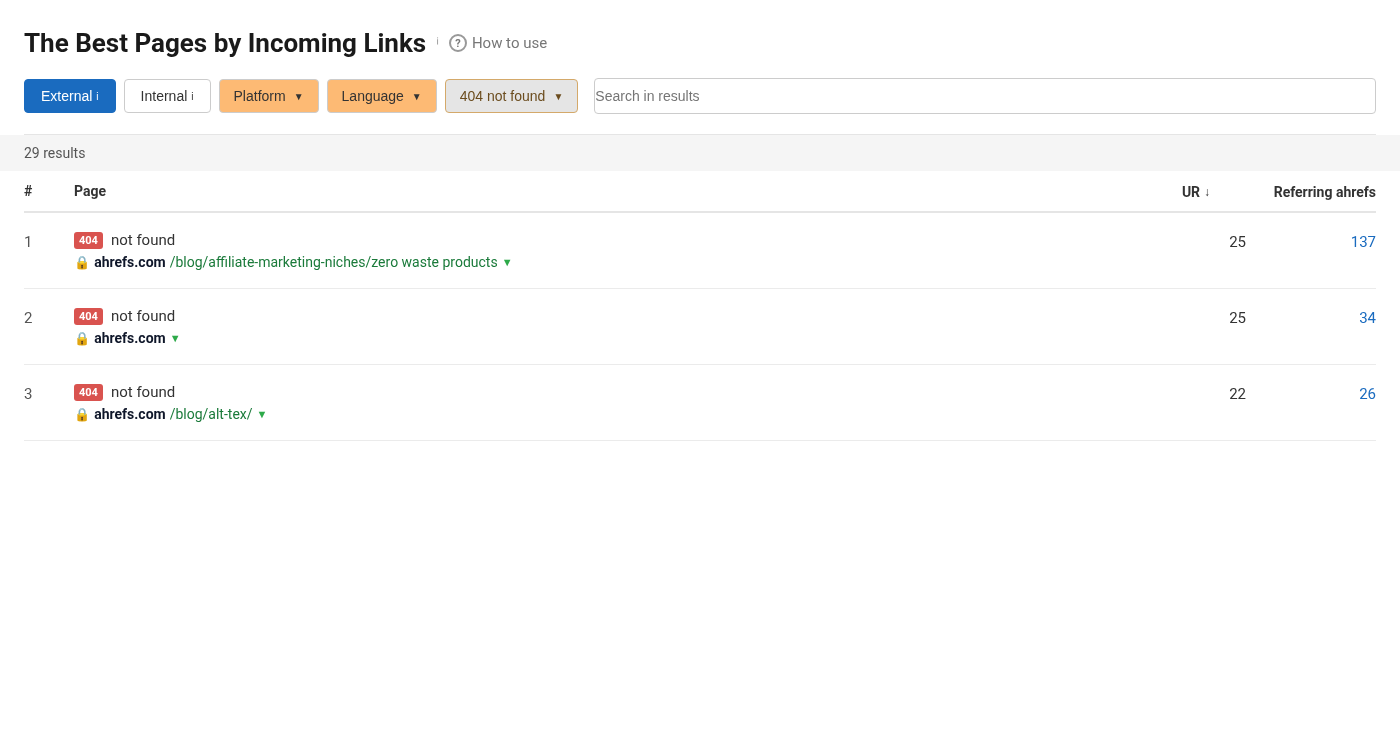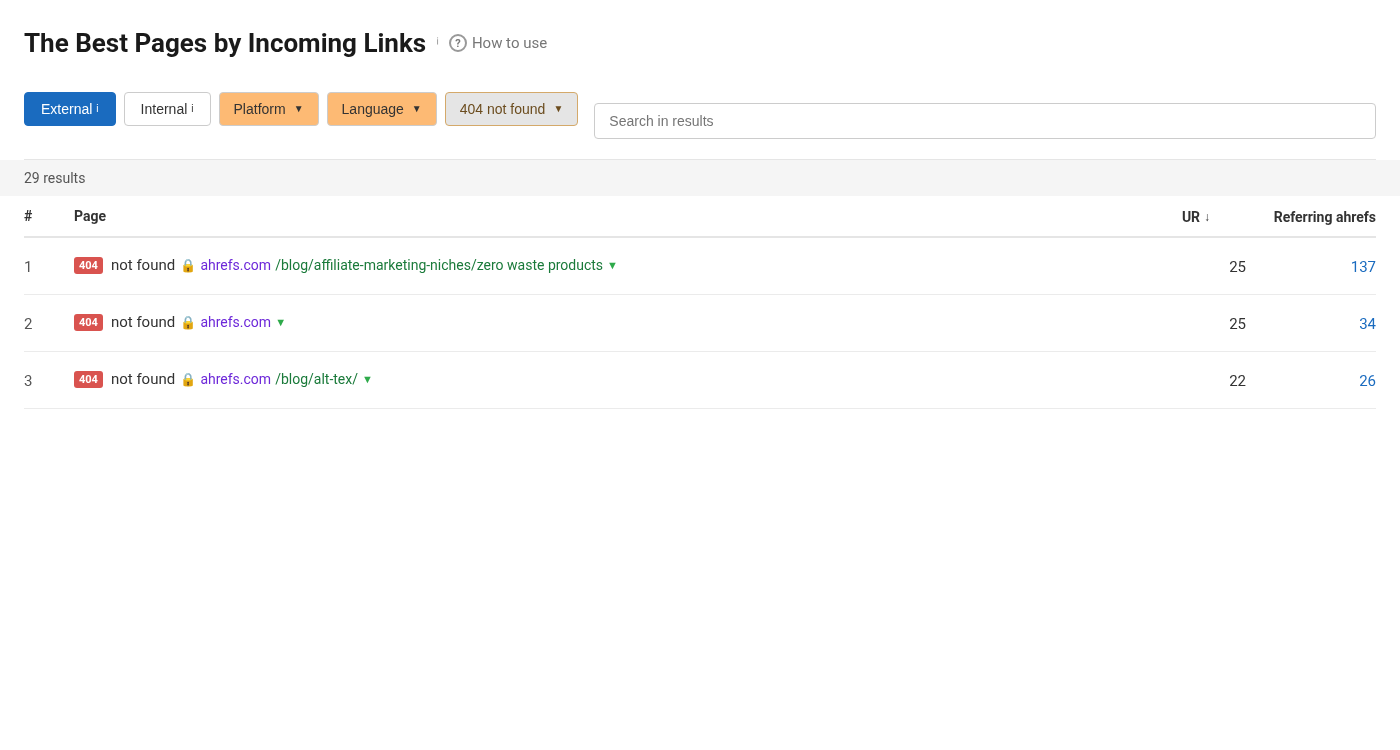--- a/index.html
+++ b/index.html
@@ -96,27 +96,26 @@
       background: #e5e5e5;
       border-color: #d4a96a;
       color: #6b4c1e;
     }
     .search-input-wrapper {
       flex: 1;
       margin-left: 8px;
     }
     .search-input {
       width: 100%;
-      padding: 9px 14px;
+      padding: 9px 0;
       border: 1px solid #ccc;
       border-radius: 4px;
       font-size: 14px;
       color: #999;
       outline: none;
-      margin-top: 25px;
     }
     .results-bar {
       background: #f5f5f5;
       padding: 10px 24px;
       font-size: 14px;
       color: #555;
       margin: 0 -24px;
       width: calc(100% + 48px);
     }
     .table-wrapper {
@@ -149,20 +148,21 @@
       border-bottom: 1px solid #ebebeb;
       align-items: start;
     }
     .row-num {
       color: #555;
       font-size: 15px;
       padding-top: 2px;
     }
     .page-cell {
       display: flex;
+      flex-direction: column;
       gap: 5px;
     }
     .page-status {
       display: flex;
       align-items: center;
       gap: 8px;
       font-size: 15px;
       color: #333;
     }
     .badge-404 {
@@ -177,22 +177,22 @@
       display: flex;
       align-items: center;
       gap: 4px;
       font-size: 14px;
     }
     .lock-icon {
       color: #2eaa4a;
       font-size: 13px;
     }
     .url-base {
-      color: #6d28d9;
-      font-weight: 400;
+      color: #0f172a;
+      font-weight: 700;
       text-decoration: none;
     }
     .url-path {
       color: #1a7a3a;
       text-decoration: none;
     }
     .url-chevron {
       color: #2eaa4a;
       font-size: 11px;
     }

